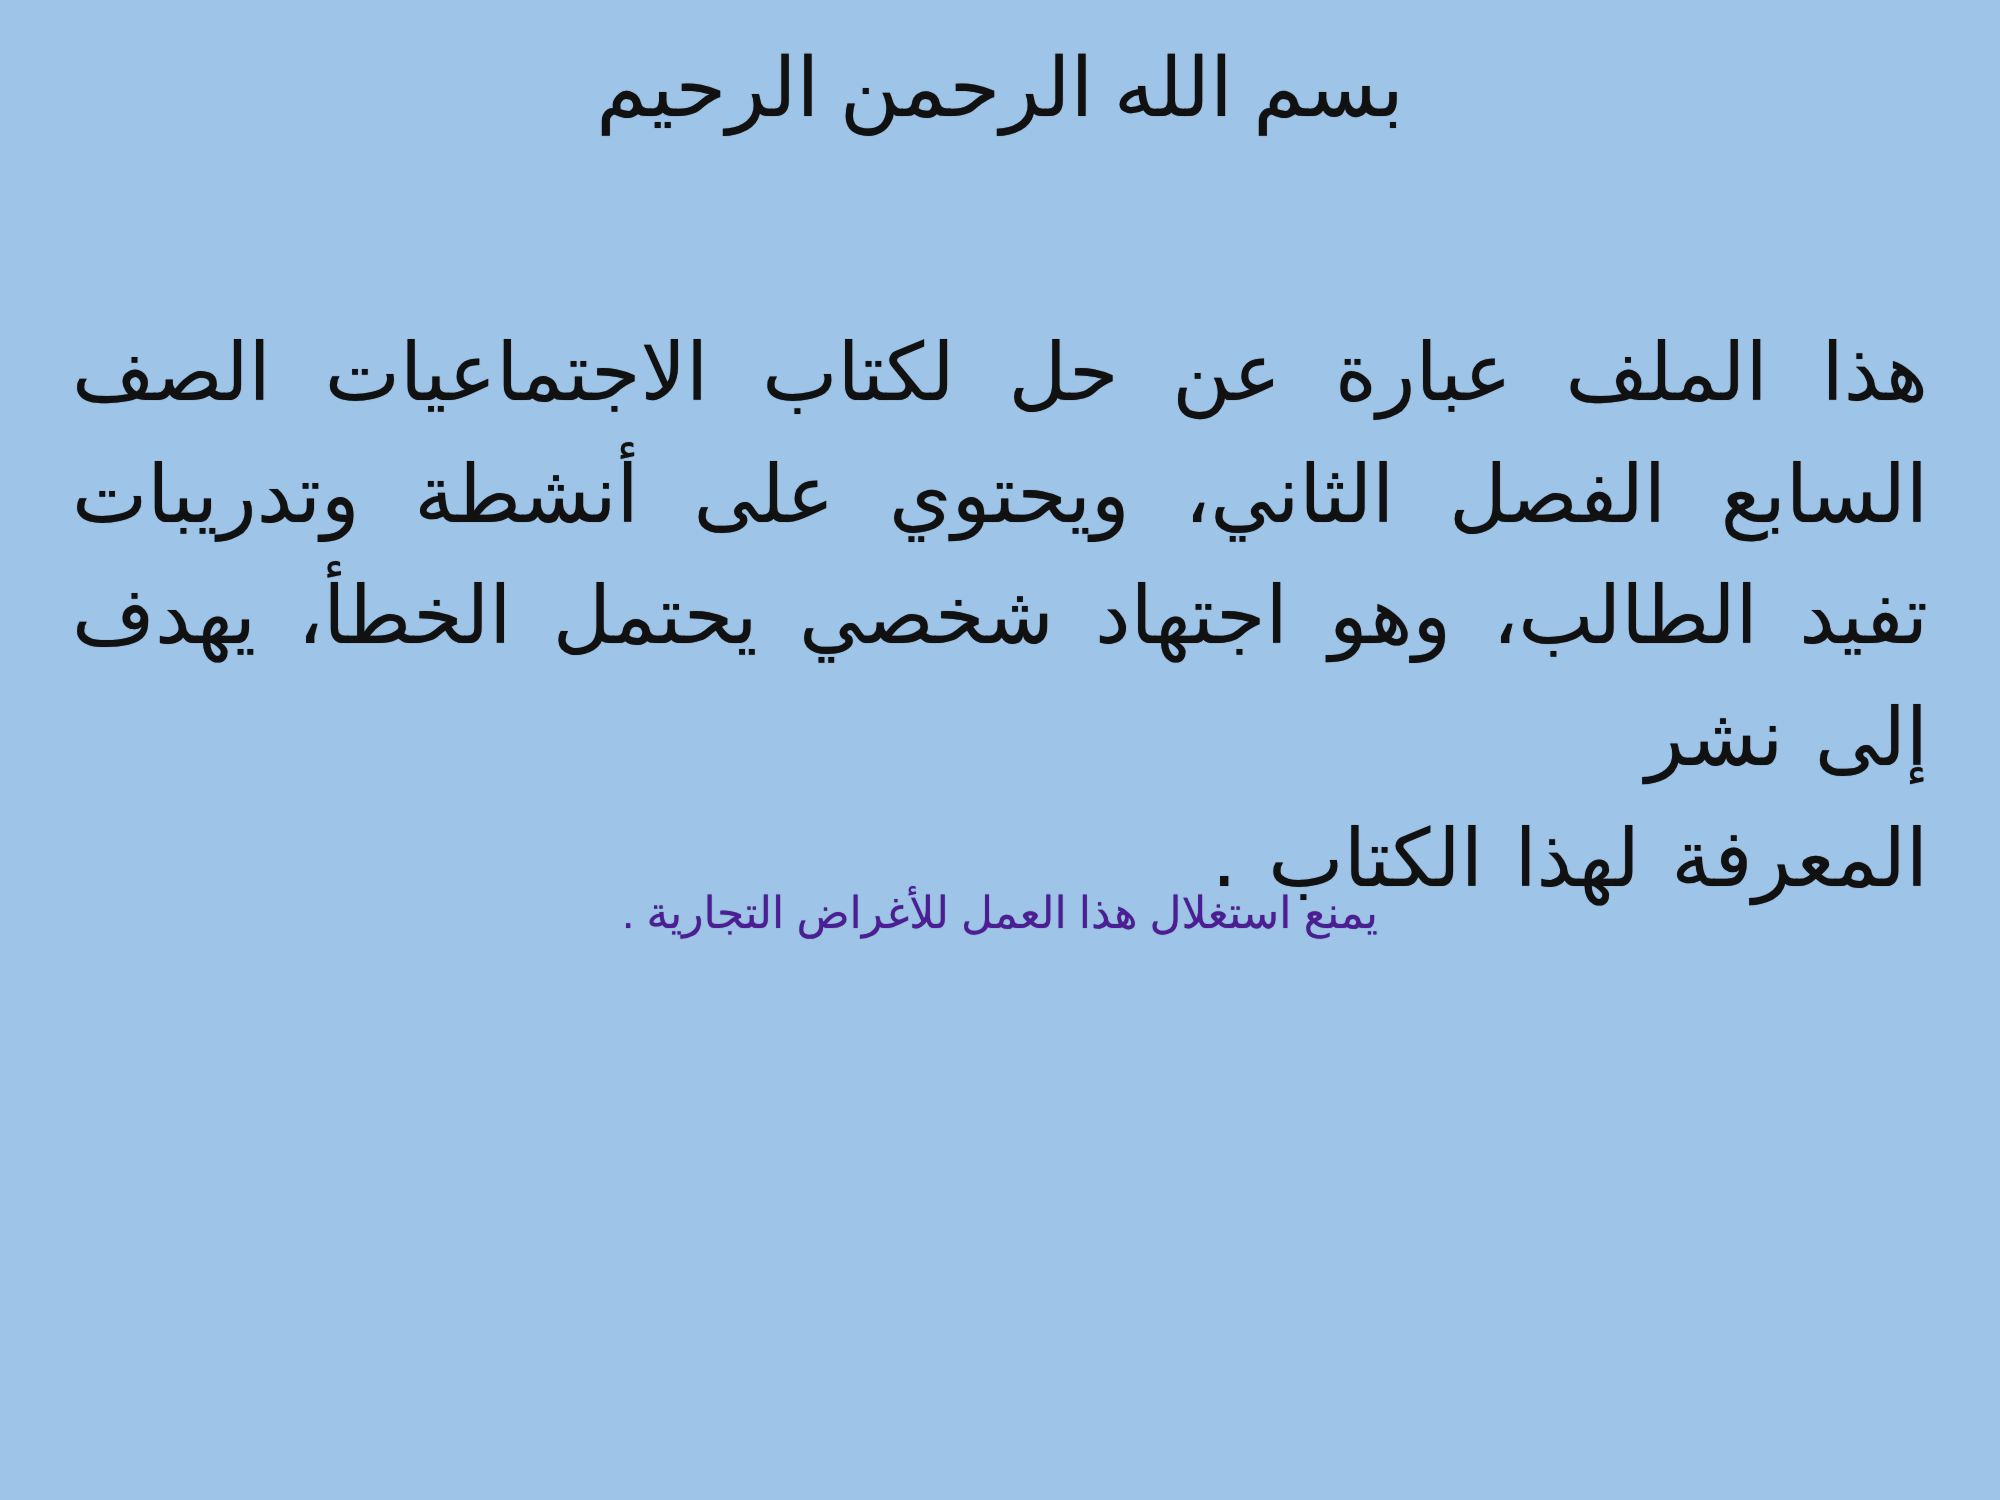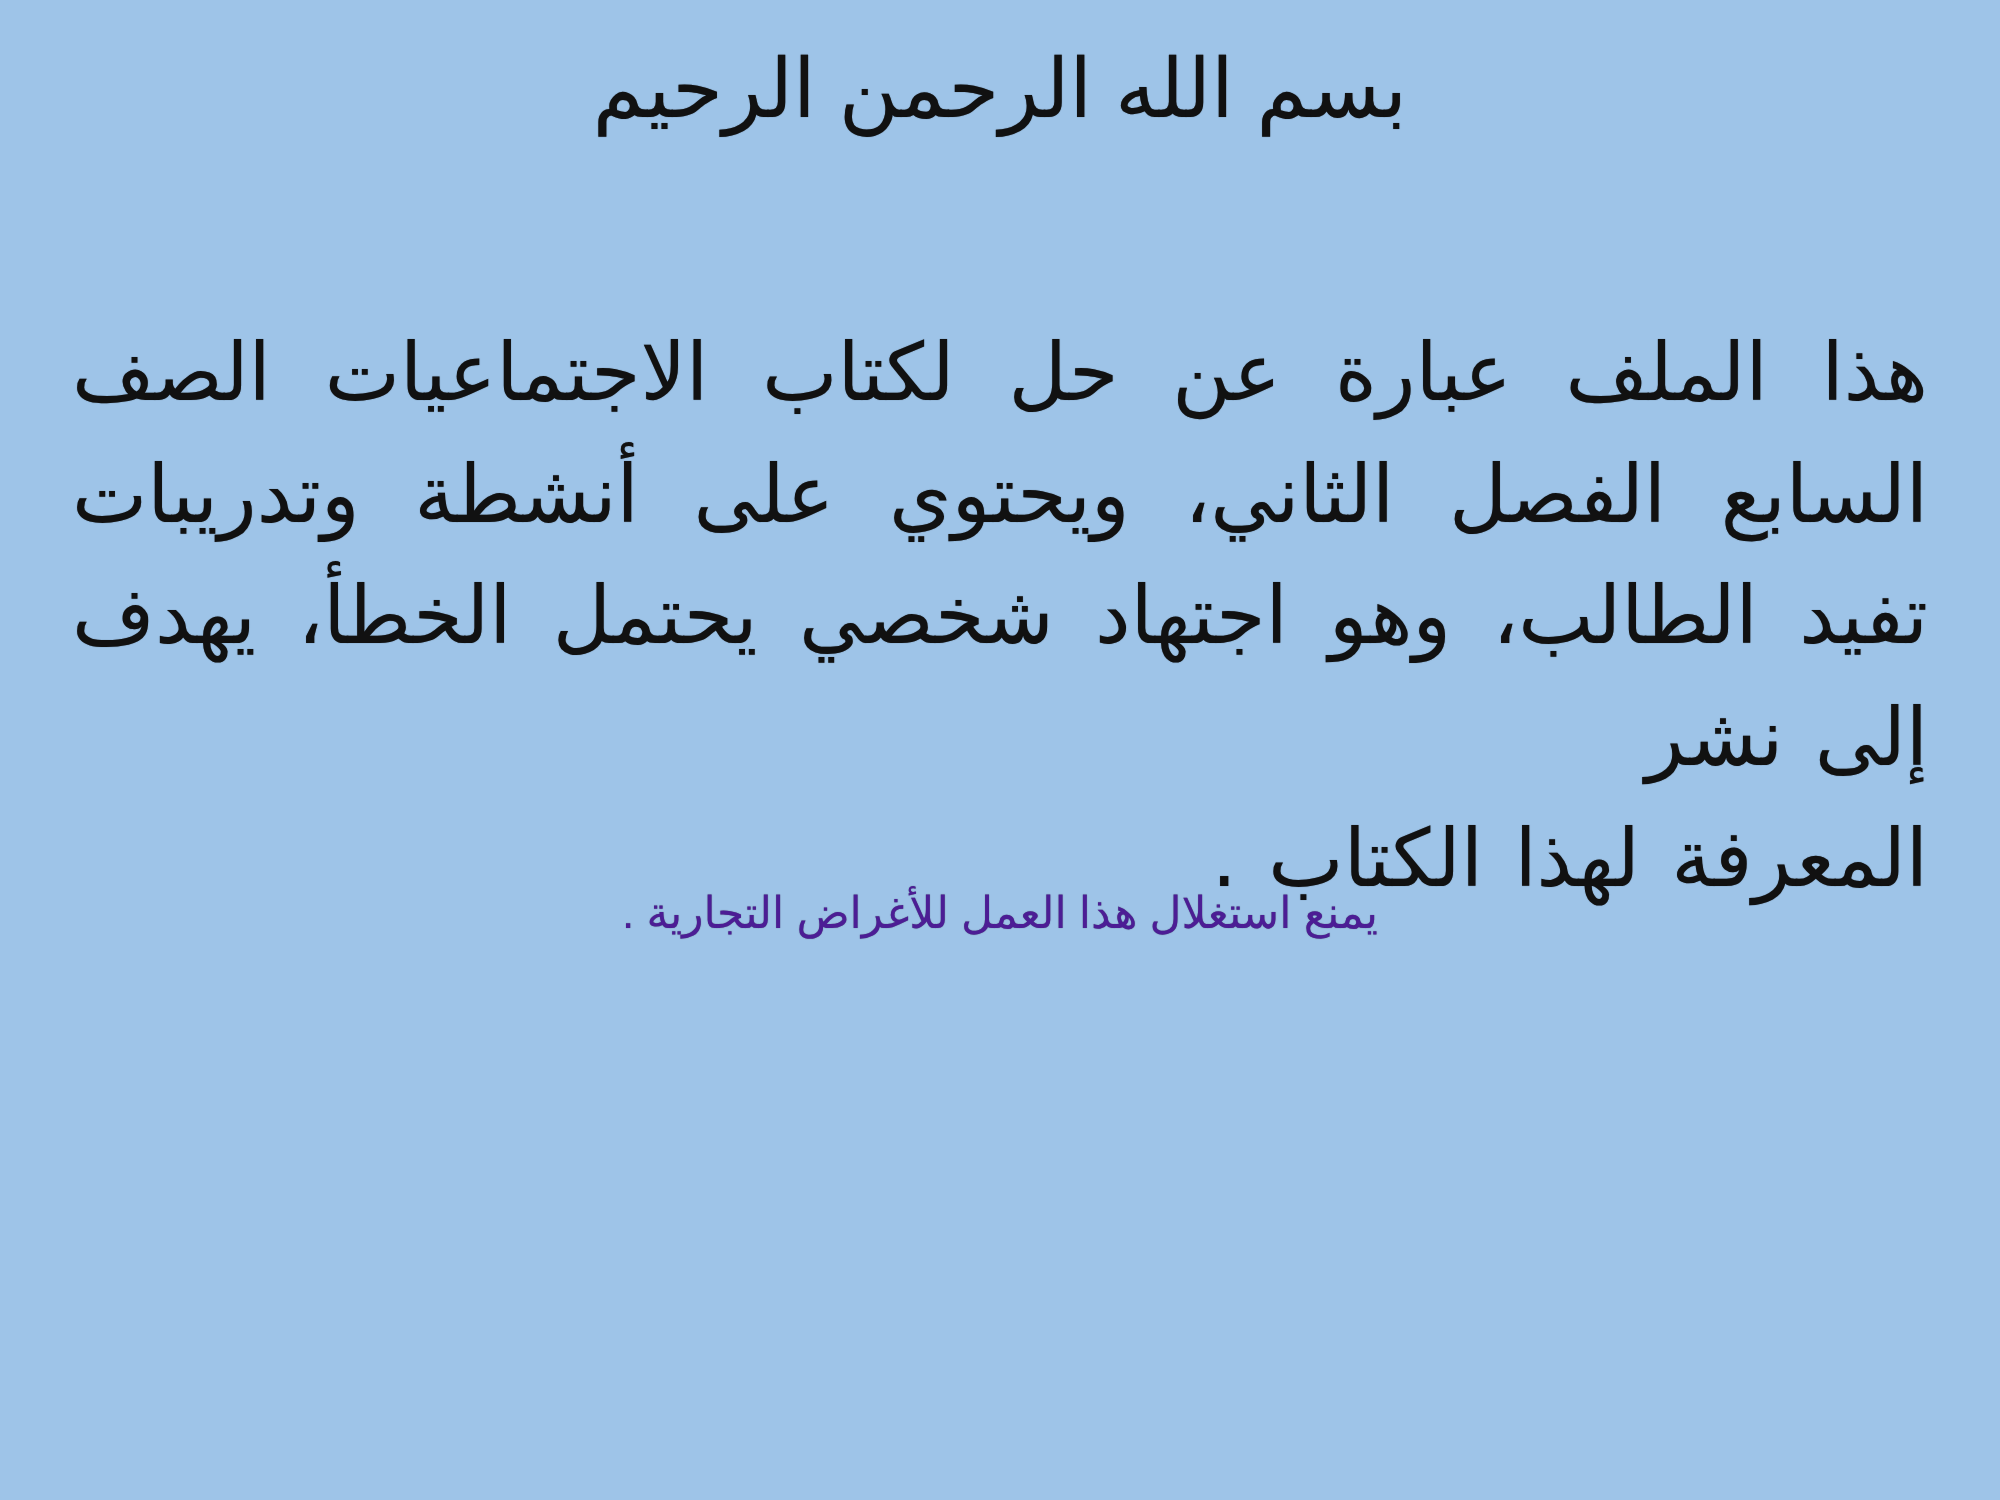--- a/index.html
+++ b/index.html
@@ -26,21 +26,21 @@
   
   .basmala-block {
     position: absolute;
     top: 34px;
     left: 0;
     right: 0;
     text-align: center;
   }
   .basmala {
     display: inline-block;
-    font-family: Liberation Sans, sans-serif;
+    font-family: Liberation Serif, serif;
     font-size: 82px;
     line-height: 1.35;
     color: #111111;
     letter-spacing: 0.5px;
     white-space: nowrap;
     text-shadow: 0 0 1px rgba(17,17,17,0.55);
   }
 
   
   .body-block {

